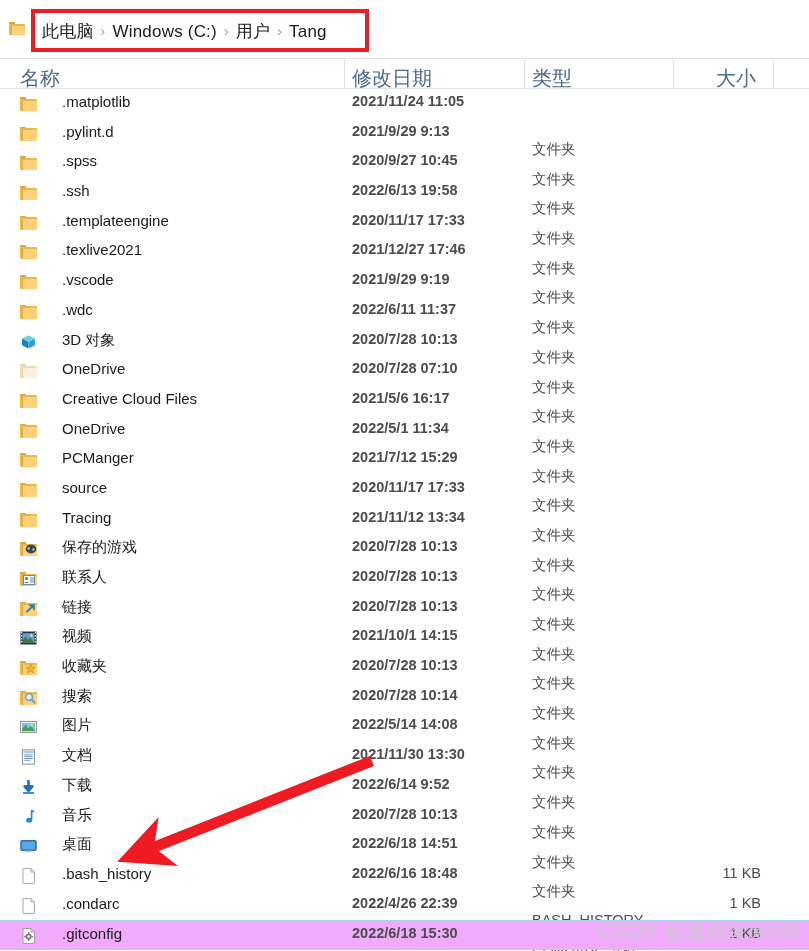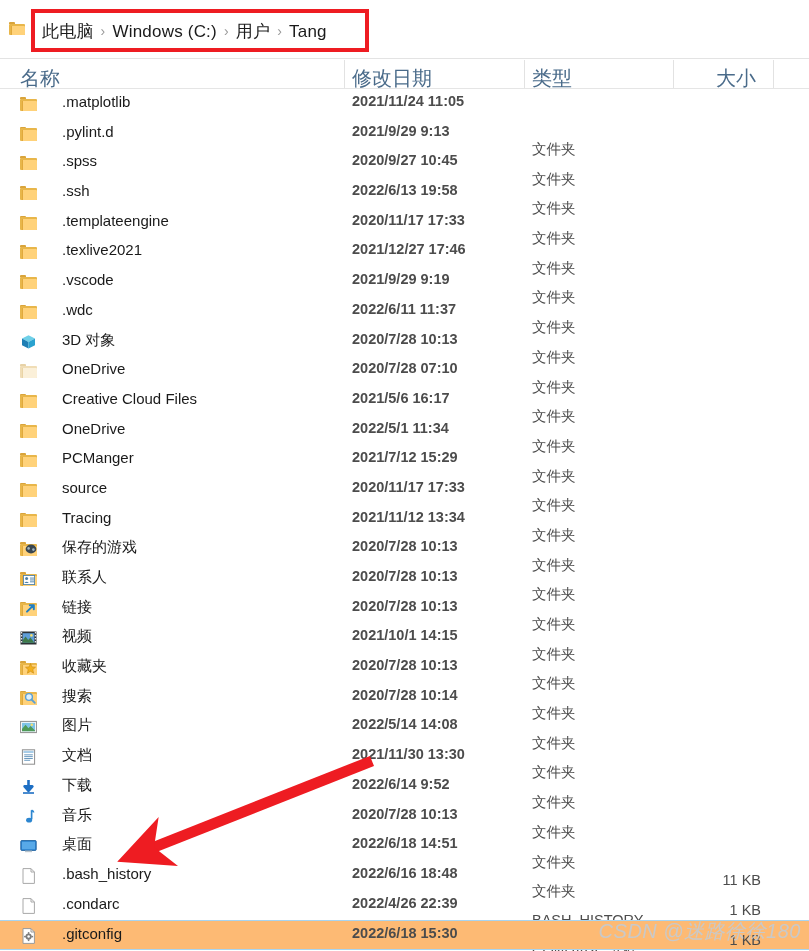--- a/index.html
+++ b/index.html
@@ -122,21 +122,21 @@
     width: 809px;
     height: 862px;
     overflow: hidden;
   }
   .row {
     position: relative;
     height: 29.7px;
     box-sizing: border-box;
   }
   .row.selected {
-    background: #fdba74;
+    background: #f0abfc;
     border-top: 1px solid #a8d4f0;
     border-bottom: 1px solid #a8d4f0;
   }
   .cell-icon {
     position: absolute;
     left: 20px; top: 7px;
     width: 17px; height: 16px;
   }
   .cell-name {
     position: absolute;
@@ -162,21 +162,20 @@
     margin-top: 47px;
   }
   .cell-size {
     position: absolute;
     left: 673px; top: 4px;
     width: 88px;
     text-align: right;
     font-size: 14.5px;
     color: #4c4c4c;
     white-space: nowrap;
-    margin-top: 7px;
   }
 
   
   .ico-svg { display: block; }
 
   
   #red-arrow {
     position: absolute;
     left: 0; top: 0;
     width: 809px; height: 951px;

